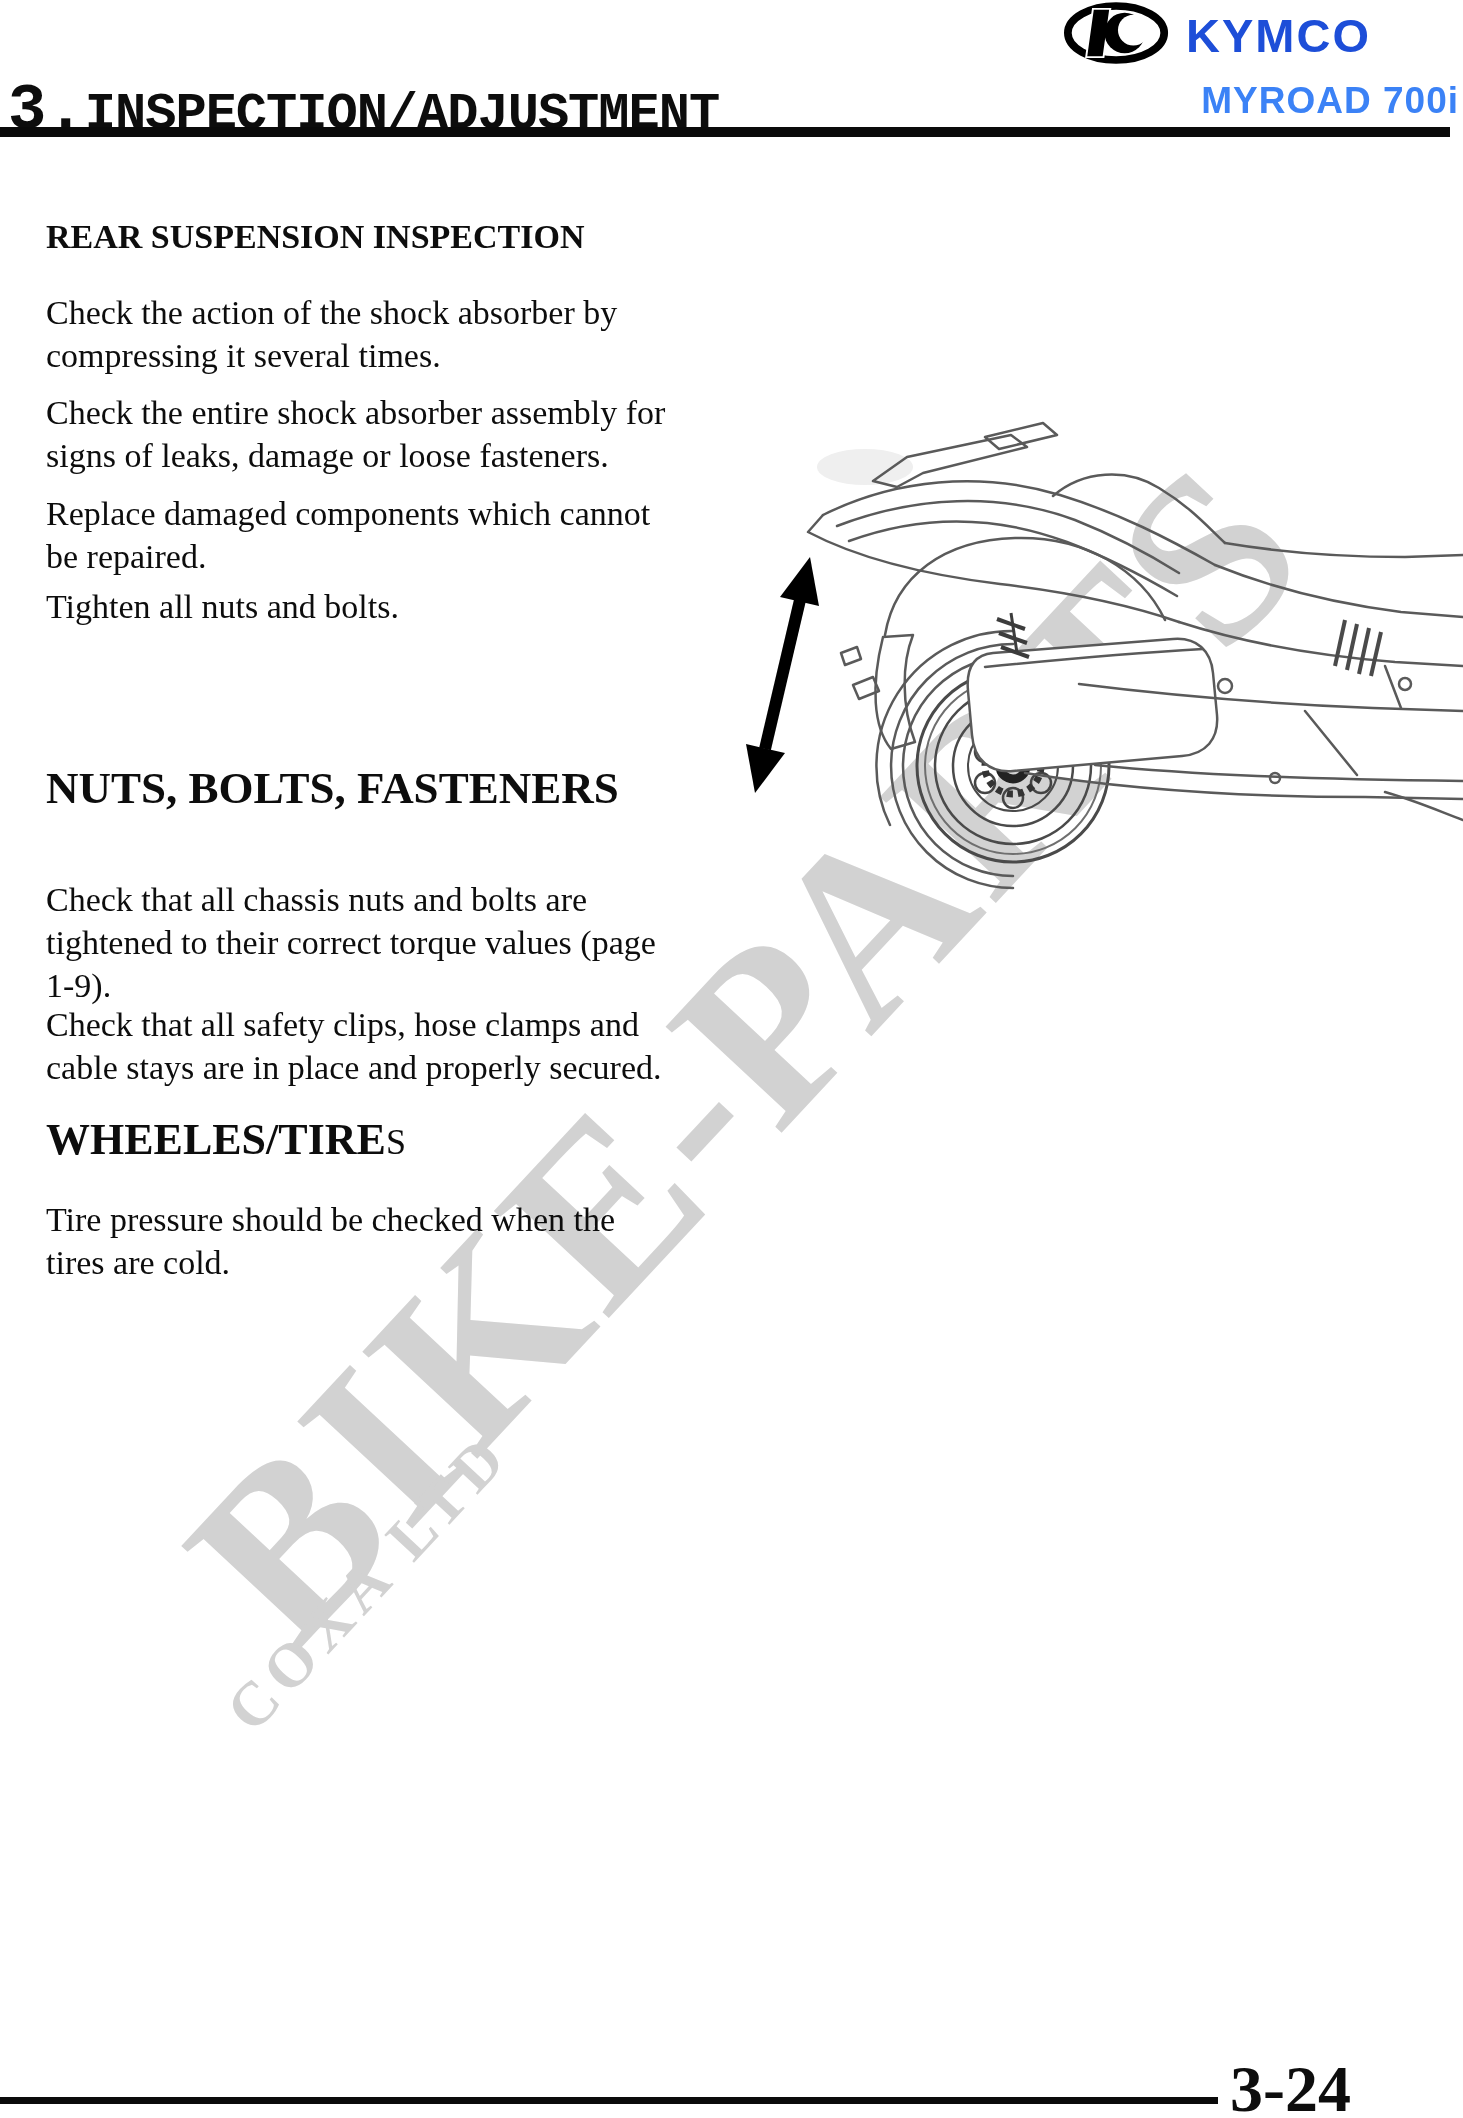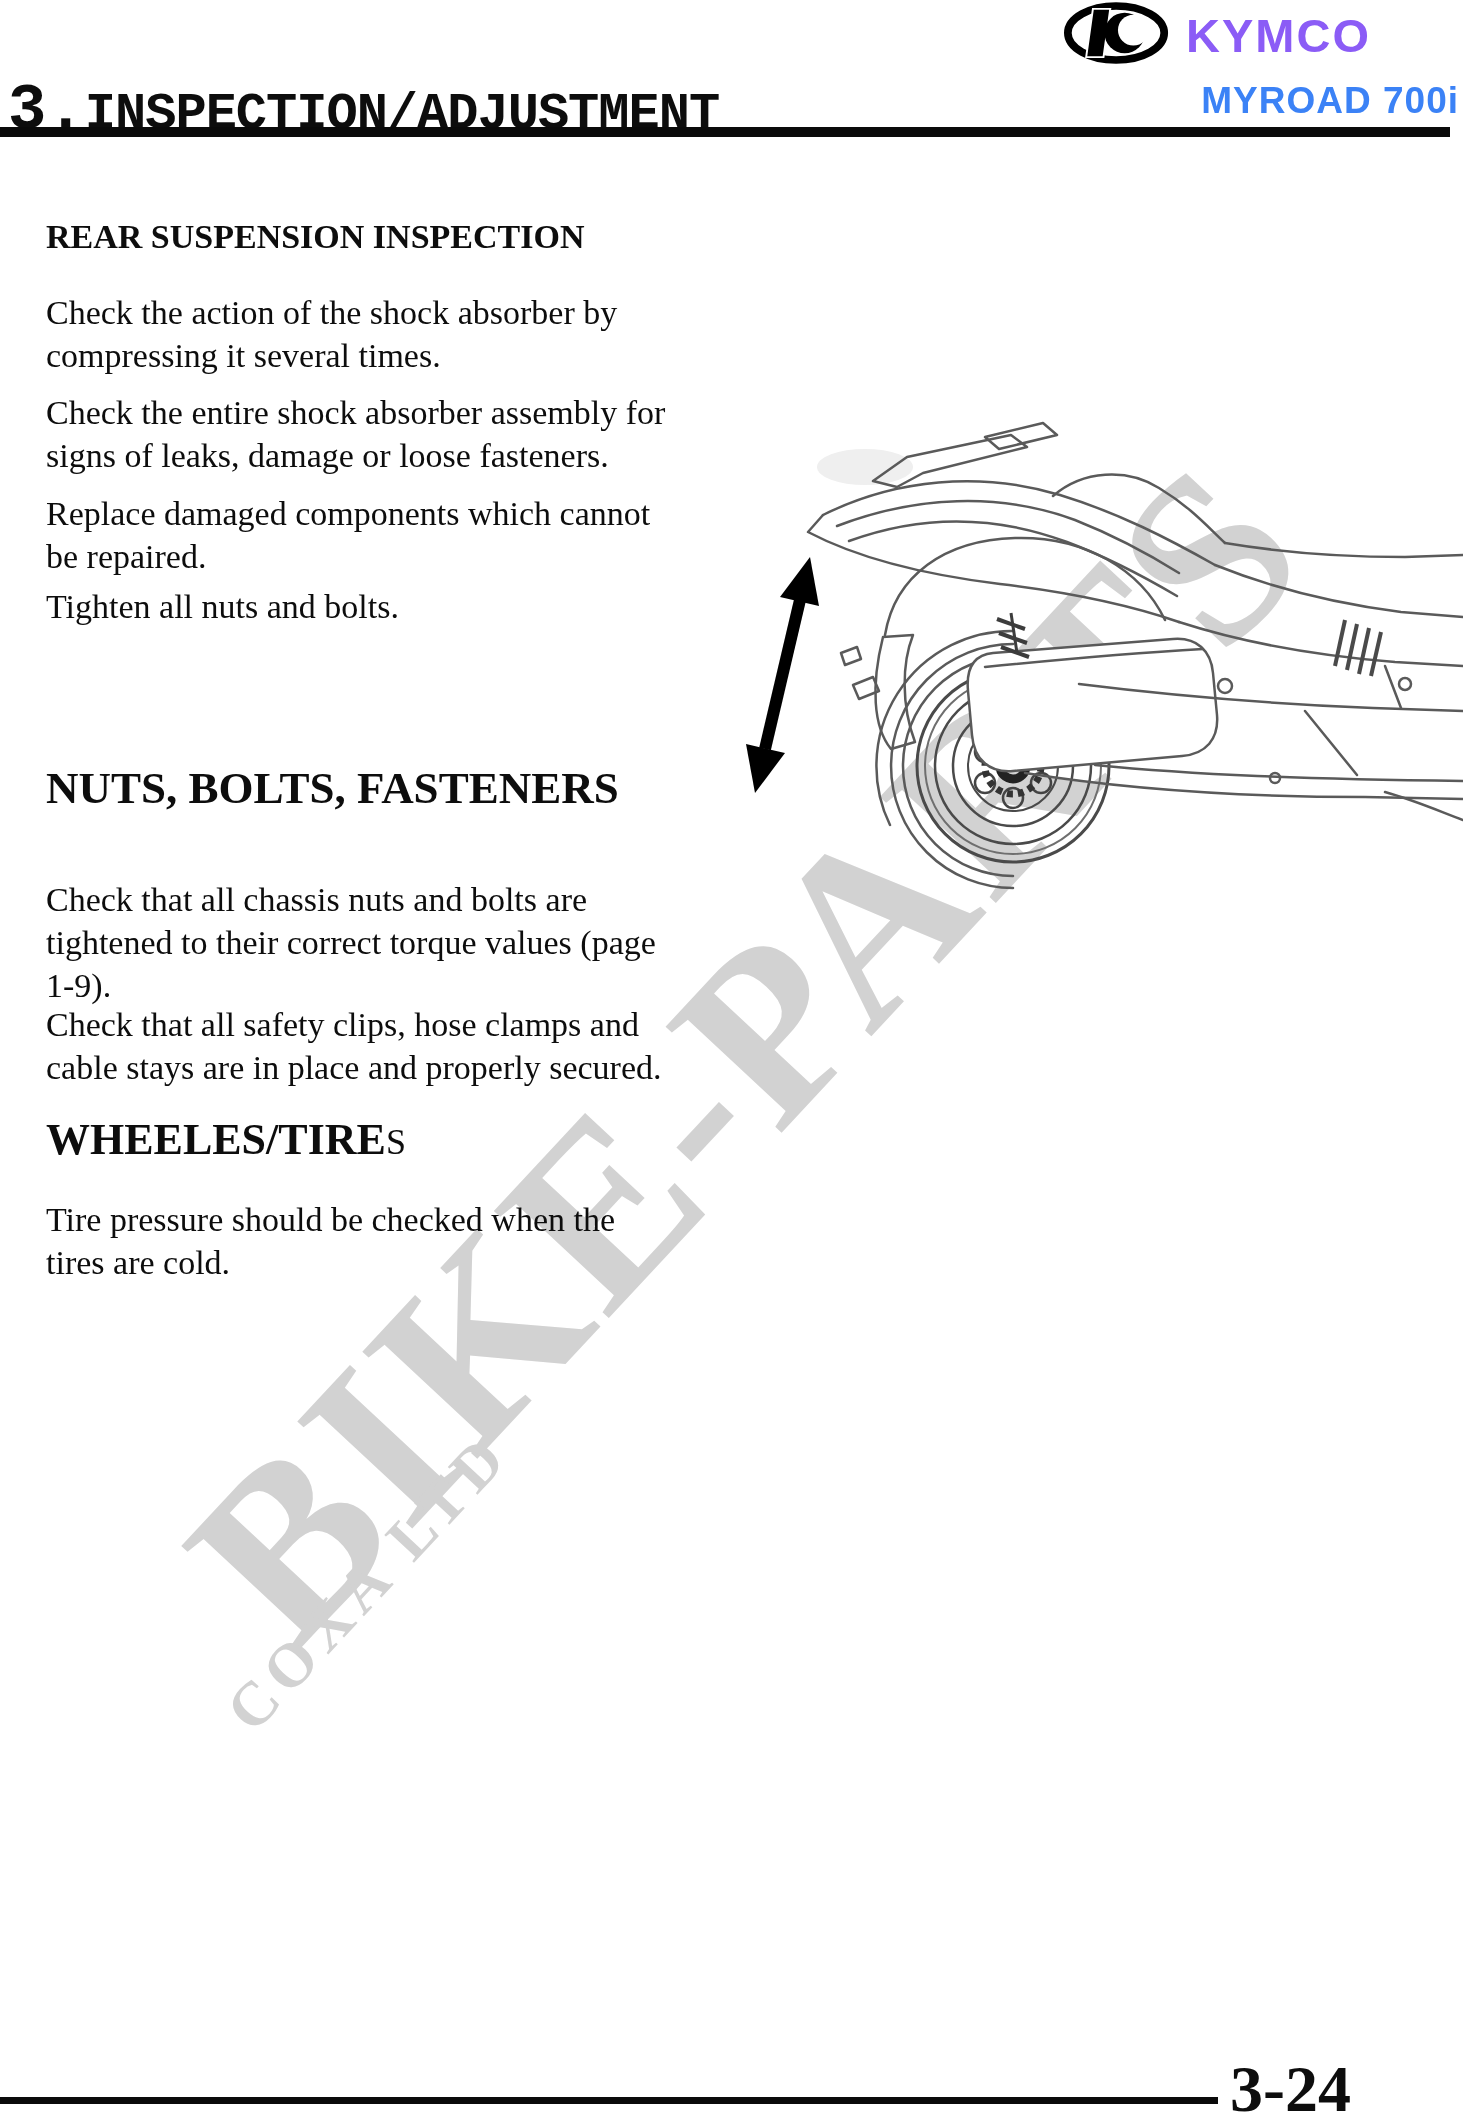--- a/index.html
+++ b/index.html
@@ -24,21 +24,21 @@
   
   .chapter{
     position:absolute;left:8px;top:58px;z-index:3;white-space:nowrap;
     font-family:Liberation Mono, monospace;font-weight:bold;line-height:1;
   }
   .chapter .num{font-size:64px;}
   .chapter .ttl{font-size:52px;letter-spacing:-1px;}
   .brand{
     position:absolute;left:1186px;top:8px;z-index:3;
     font-family:"Liberation Sans",sans-serif;font-weight:bold;
-    font-size:47px;letter-spacing:2px;color:#8b5cf6;white-space:nowrap;
+    font-size:47px;letter-spacing:2px;color:#1d4ed8;white-space:nowrap;
   }
   .logo{position:absolute;left:1064px;top:2px;z-index:3;}
   .model{
     position:absolute;right:4px;top:80px;z-index:3;
     font-family:"Liberation Sans",sans-serif;font-weight:bold;
     font-size:37px;letter-spacing:1px;color:#3b82f6;white-space:nowrap;
   }
   .hrule{position:absolute;left:0;top:127px;width:1450px;height:10px;background:#0a0a0a;z-index:3;}
   
   .h2{

